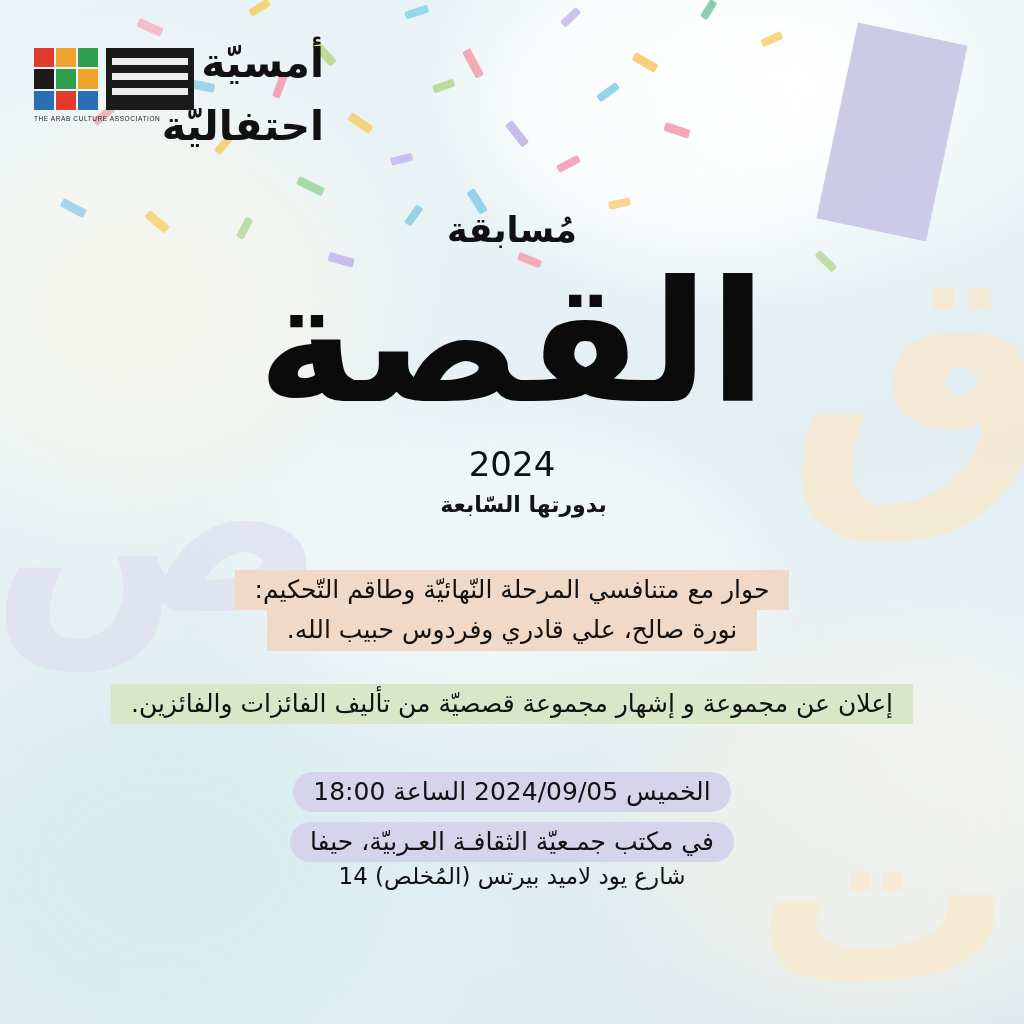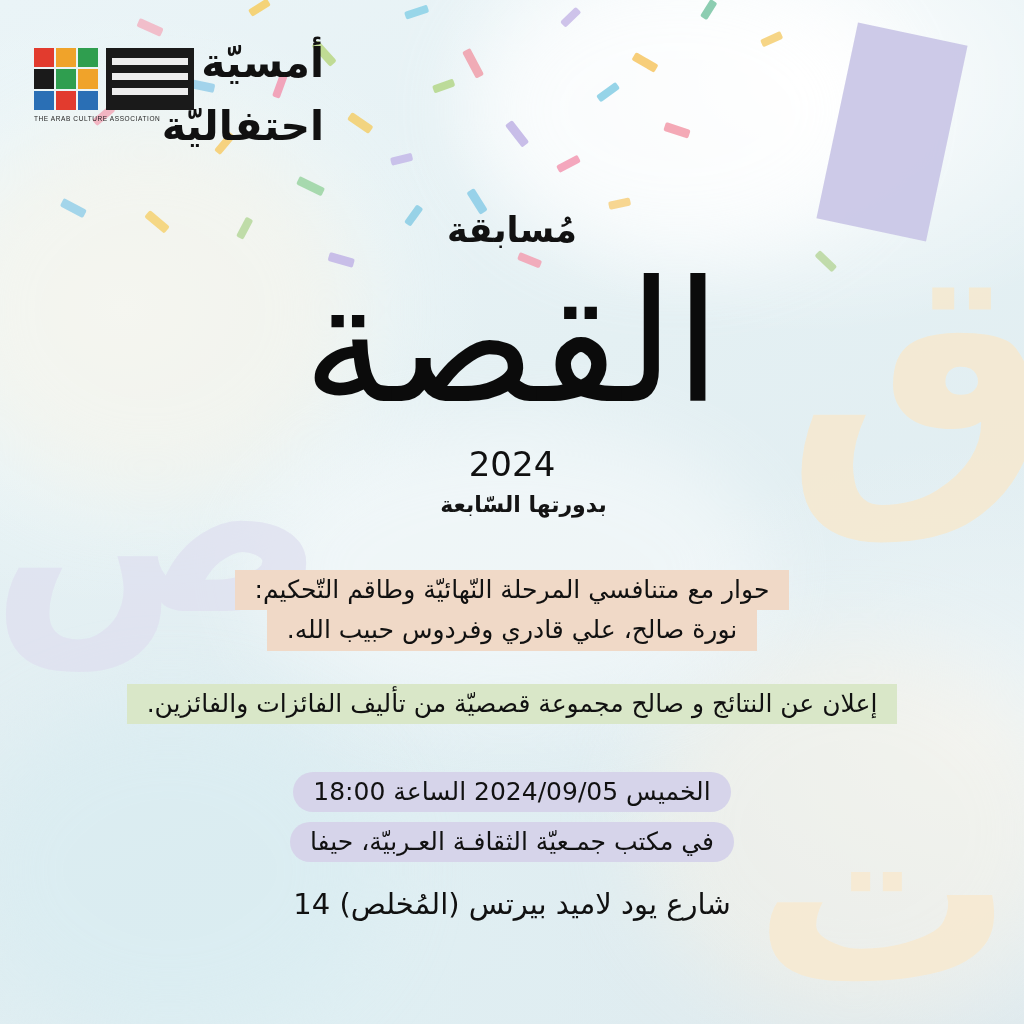--- a/index.html
+++ b/index.html
@@ -143,21 +143,21 @@
     font-size: 35px;
     font-weight: 700;
     color: #111;
   }
 
   .bigword {
     position: absolute;
     top: 255px;
     left: 0; right: 0;
     font-size: 168px;
-    font-weight: 400;
+    font-weight: 700;
     color: #0b0b0b;
     letter-spacing: -2px;
     line-height: 1.05;
   }
 
   .subline {
     position: absolute;
     top: 440px;
     left: 0; right: 0;
     display: flex;
@@ -197,21 +197,21 @@
   .hl-peach .line { background: #f0d9c7; }
   .hl-green .line { background: #d9e7c8; }
   .hl-lilac .line { background: #d6d4ea; border-radius: 20px; }
   .plain .line { background: transparent; }
 
   .b-jury    { top: 570px; }
   .b-results { top: 684px; }
   .b-when    { top: 772px; }
   .b-where   { top: 822px; }
   .b-addr    { top: 858px; }
-  .b-addr .line { font-size: 29px; background: transparent; margin-top: 23px; }
+  .b-addr .line { font-size: 23px; background: transparent; }
 </style>
 </head>
 <body>
 
 <div id="poster">
 
   <div class="wash w1"></div>
   <div class="wash w2"></div>
   <div class="wash w3"></div>
   <div class="wash w4"></div>
@@ -292,21 +292,21 @@
     </div>
 
     <div class="dawra">بدورتها السّابعة</div>
 
     <div class="block hl-peach b-jury">
       <div><span class="line">حوار مع متنافسي المرحلة النّهائيّة وطاقم التّحكيم:</span></div>
       <div><span class="line">نورة صالح، علي قادري وفردوس حبيب الله.</span></div>
     </div>
 
     <div class="block hl-green b-results">
-      <div><span class="line">إعلان عن النتائج و صالح مجموعة قصصيّة من تأليف الفائزات والفائزين.</span></div>
+      <div><span class="line">إعلان عن مجموعة و إشهار مجموعة قصصيّة من تأليف الفائزات والفائزين.</span></div>
     </div>
 
     <div class="block hl-lilac b-when">
       <div><span class="line">الخميس 2024/09/05 الساعة 18:00</span></div>
     </div>
 
     <div class="block hl-lilac b-where">
       <div><span class="line">في مكتب جمـعيّة الثقافـة العـربيّة، حيفا</span></div>
     </div>
 

